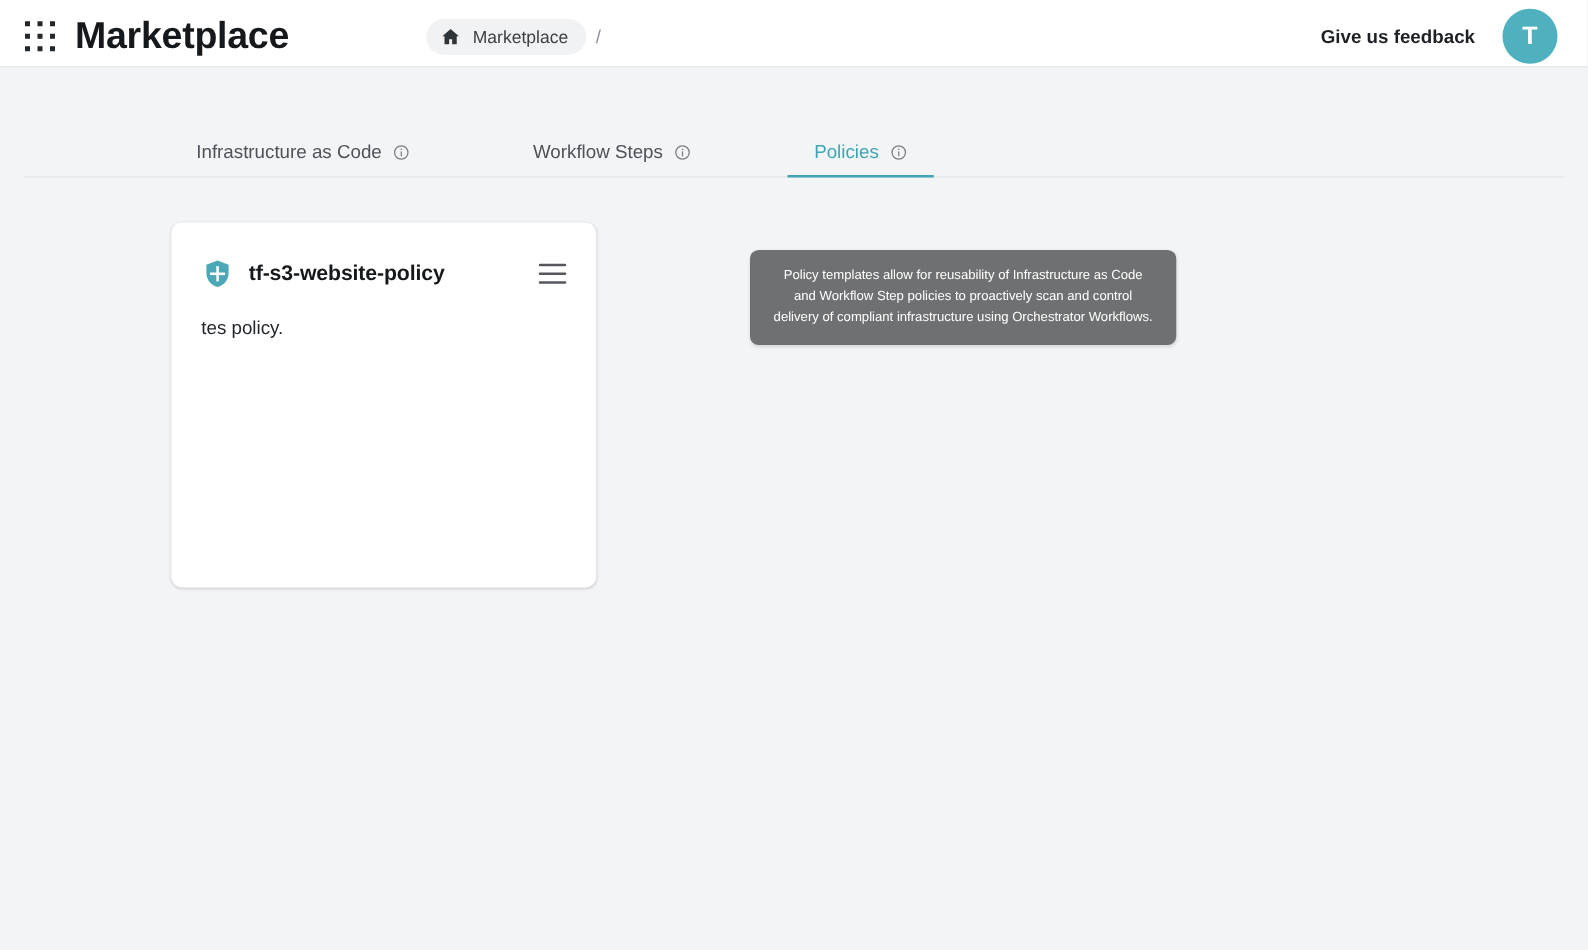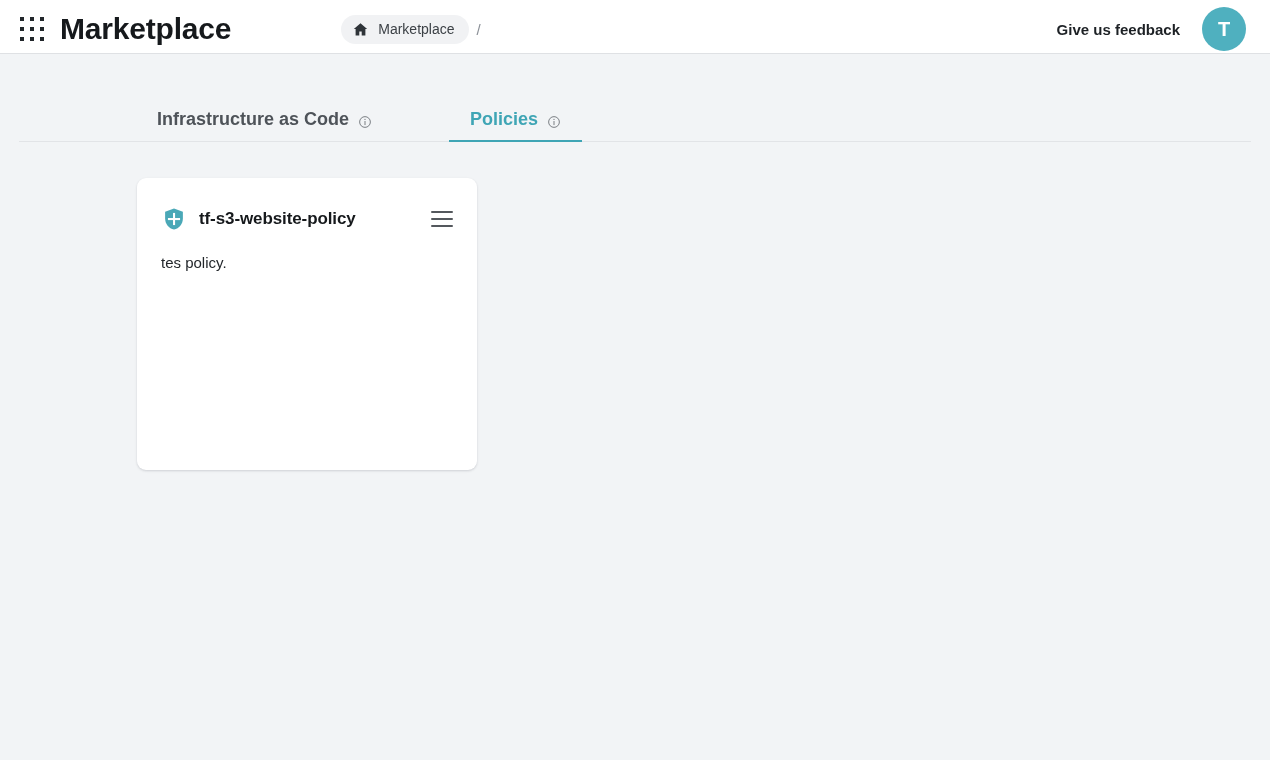--- a/index.html
+++ b/index.html
@@ -128,30 +128,29 @@
     gap: 0;
     border-bottom: 1px solid #e2e4e7;
     padding-left: 117px;
     height: 40px;
   }
   .tab {
     display: inline-flex;
     align-items: center;
     gap: 9px;
     padding: 0 21px 11px 21px;
-    font-size: 18px;
+    font-size: 15px;
     color: #4e5359;
     cursor: pointer;
     position: relative;
     white-space: nowrap;
     background: none;
     border: none;
     font-family: inherit;
     margin-right: 56px;
-    font-weight: bold;
   }
   .tab:last-child { margin-right: 0; }
   .tab.active { color: #3fa5b5; }
   .tab.active::after {
     content: "";
     position: absolute;
     left: 0; right: 0; bottom: -1px;
     height: 2px;
     background: #3fa5b5;
   }
@@ -311,33 +310,44 @@
       <span>Infrastructure as Code</span>
       <span class="info-icon">
         <svg viewBox="0 0 24 24" width="14" height="14" fill="none" stroke="#5b6066" stroke-width="1.7" aria-hidden="true">
           <circle cx="12" cy="12" r="9.2"></circle>
           <line x1="12" y1="11" x2="12" y2="16.6" stroke-linecap="round"></line>
           <circle cx="12" cy="7.6" r="1.05" fill="#5b6066" stroke="none"></circle>
         </svg>
       </span>
     </button>
 
+    <button class="tab">
+      <span>Workflow Steps</span>
+      <span class="info-icon">
+        <svg viewBox="0 0 24 24" width="14" height="14" fill="none" stroke="#5b6066" stroke-width="1.7" aria-hidden="true">
+          <circle cx="12" cy="12" r="9.2"></circle>
+          <line x1="12" y1="11" x2="12" y2="16.6" stroke-linecap="round"></line>
+          <circle cx="12" cy="7.6" r="1.05" fill="#5b6066" stroke="none"></circle>
+        </svg>
+      </span>
+    </button>
 
     <button class="tab active">
       <span>Policies</span>
       <span class="info-icon">
         <svg viewBox="0 0 24 24" width="14" height="14" fill="none" stroke="#5b6066" stroke-width="1.7" aria-hidden="true">
           <circle cx="12" cy="12" r="9.2"></circle>
           <line x1="12" y1="11" x2="12" y2="16.6" stroke-linecap="round"></line>
           <circle cx="12" cy="7.6" r="1.05" fill="#5b6066" stroke="none"></circle>
         </svg>
       </span>
     </button>
   </div>
 
+  <div class="tooltip">Policy templates allow for reusability of Infrastructure as Code and Workflow Step policies to proactively scan and control delivery of compliant infrastructure using Orchestrator Workflows.</div>
 </div>
 
 <div class="cards">
 
 
   <div class="card card-policy">
     <div class="policy-head">
       <span class="shield-icon">
         <svg viewBox="0 0 24 24" width="26" height="26" aria-hidden="true">
           <path d="M12 2.2 3.8 5.4v6.1c0 5.1 3.5 9.1 8.2 10.3 4.7-1.2 8.2-5.2 8.2-10.3V5.4L12 2.2z" fill="#4aa8b7"></path>

